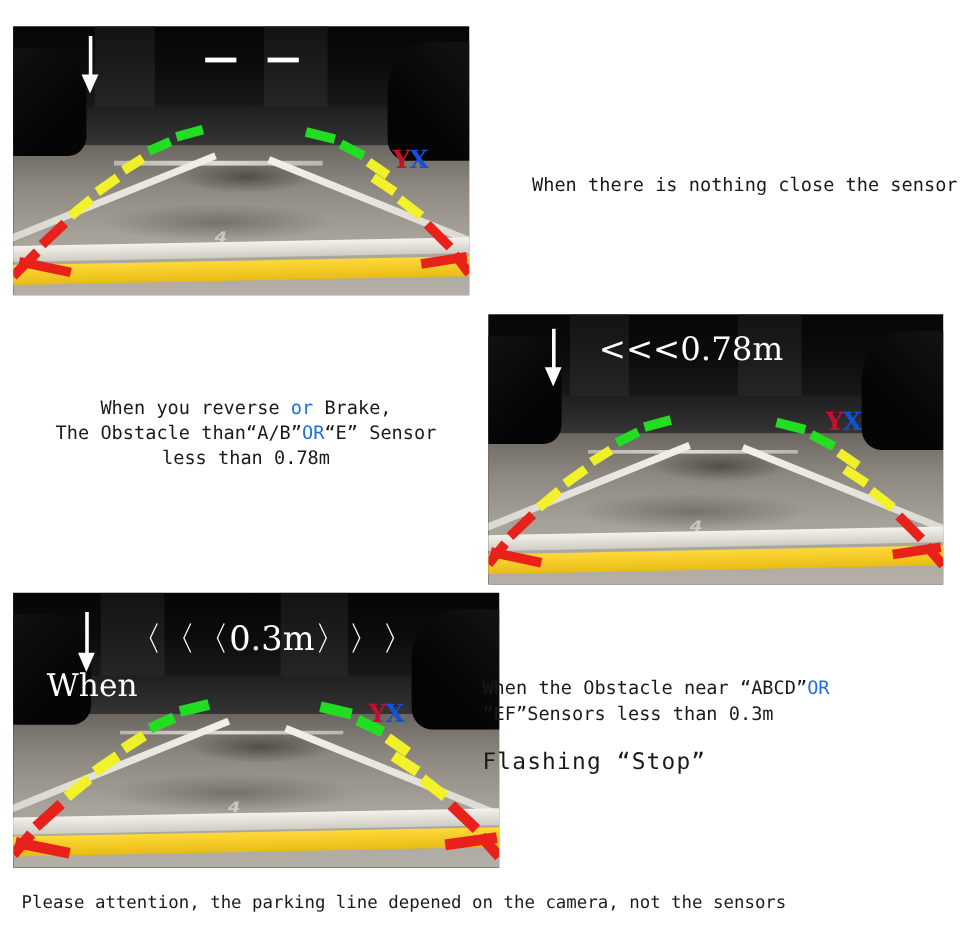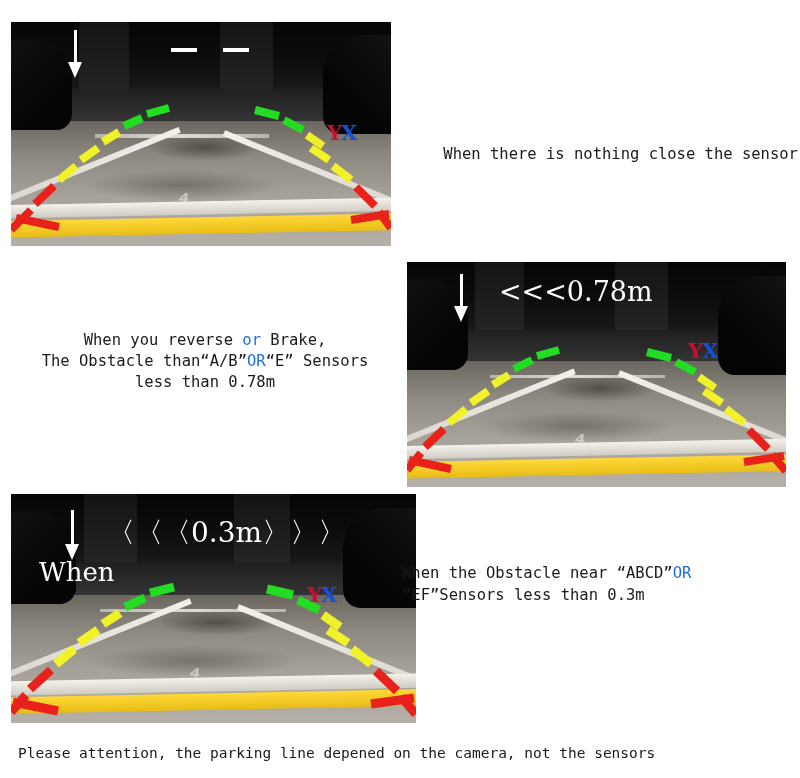--- a/index.html
+++ b/index.html
@@ -147,21 +147,21 @@
     <div class="logo" style="left:316px;top:98px;font-size:21px;">
       <span class="y">Y</span><span class="x">X</span>
     </div>
   </div>
 
   <div class="caption" id="cap1">
     <span>When there is nothing close the sensor</span>
   </div>
 
   <div class="caption" id="cap2"><span><span>When you reverse </span><span class="blue">or</span><span> Brake,</span></span>
-<span><span>The Obstacle than“A/B”</span><span class="blue">OR</span><span>“E” Sensors</span></span>
+<span><span>The Obstacle than“A/B”</span><span class="blue">OR</span><span>“E” Sensor</span></span>
 <span>less than 0.78m</span></div>
 
   <div class="cam" id="cam2">
     <div class="scene">
       <div class="ceiling"></div>
       <div class="pillar l"></div>
       <div class="pillar r"></div>
       <div class="backwall"></div>
       <div class="floor"></div>
       <div class="floorstain"></div>
@@ -258,17 +258,17 @@
         <div class="head"></div>
     </div>
     <div class="hud-dist" style="left:96px;top:20px;font-size:28px;">〈〈〈0.3m〉〉〉</div>
     <div class="hud-stop" style="left:28px;top:63px;font-size:26px;">When</div>
     <div class="logo" style="left:296px;top:88px;font-size:21px;">
       <span class="y">Y</span><span class="x">X</span>
     </div>
   </div>
 
   <div class="caption" id="cap3"><span><span>When the Obstacle near “ABCD”</span><span class="blue">OR</span></span>
-<span>“EF”Sensors less than 0.3m</span></div>
+<span>“EF”Sensors less than 0.3m</span><span class="flash">Flashing “Stop”</span></div>
 
   <div class="caption" id="cap4">Please attention, the parking line depened on the camera, not the sensors</div>
 
 </div>
 
 </body></html>

